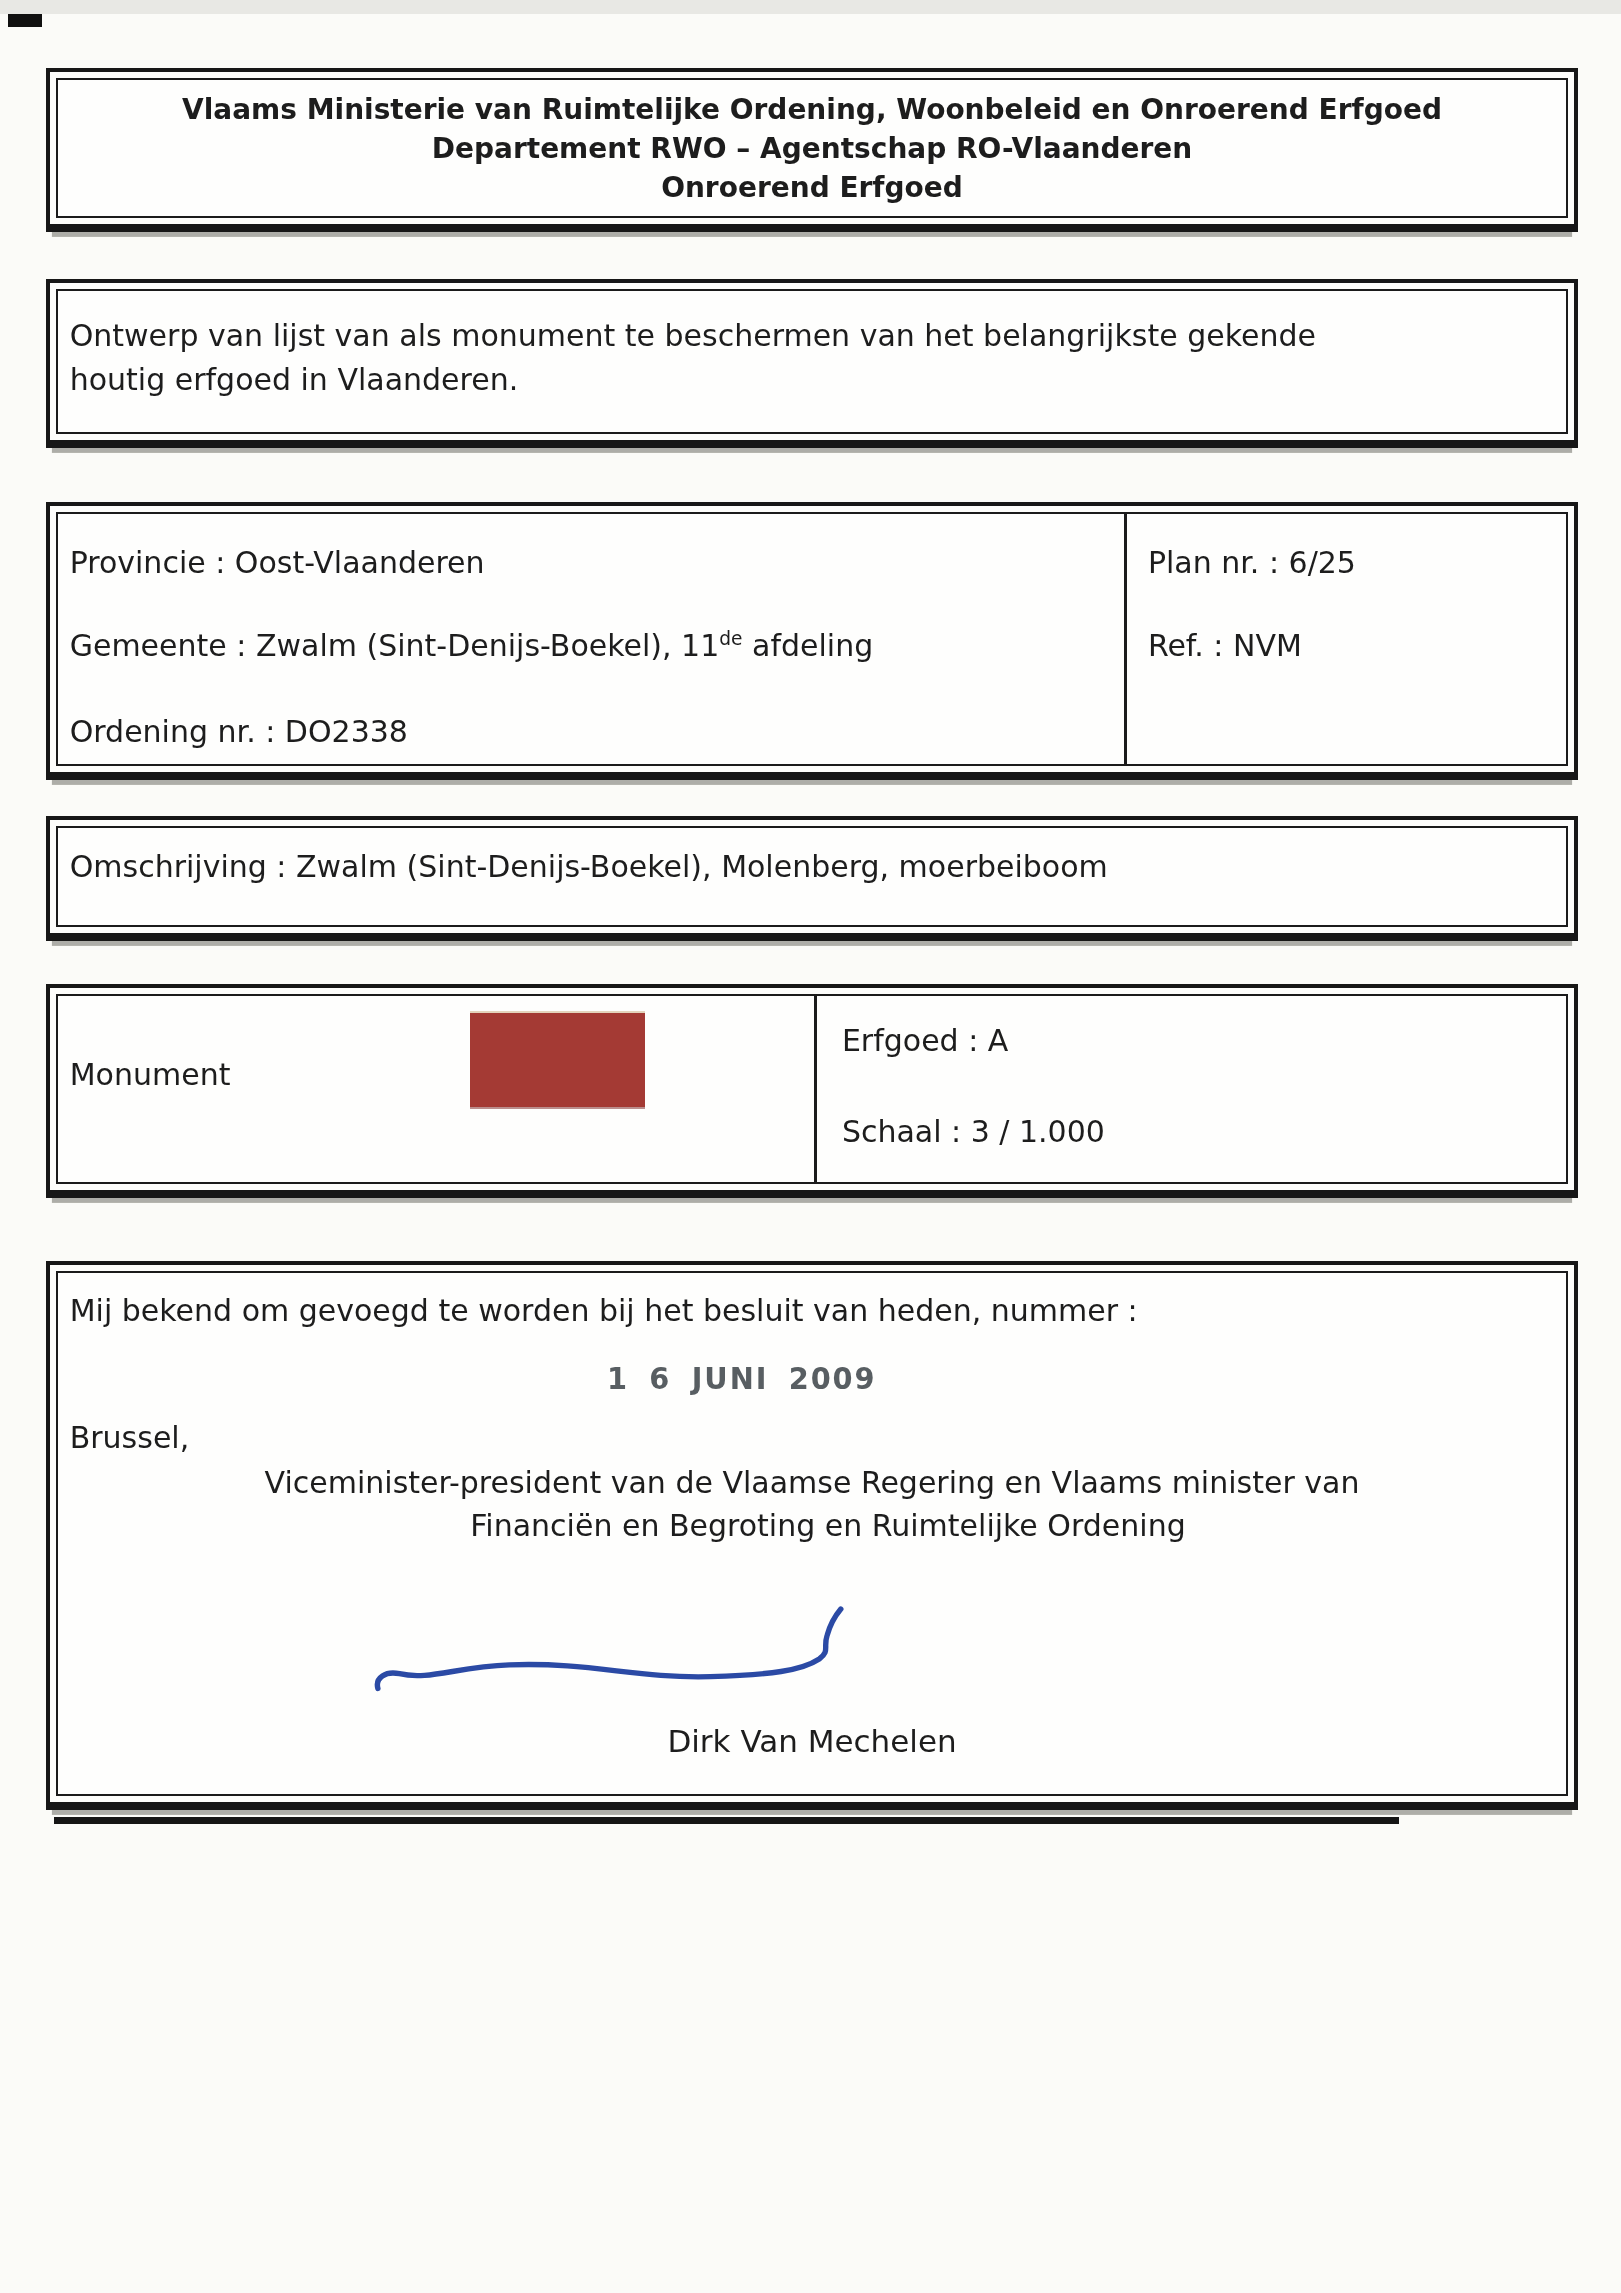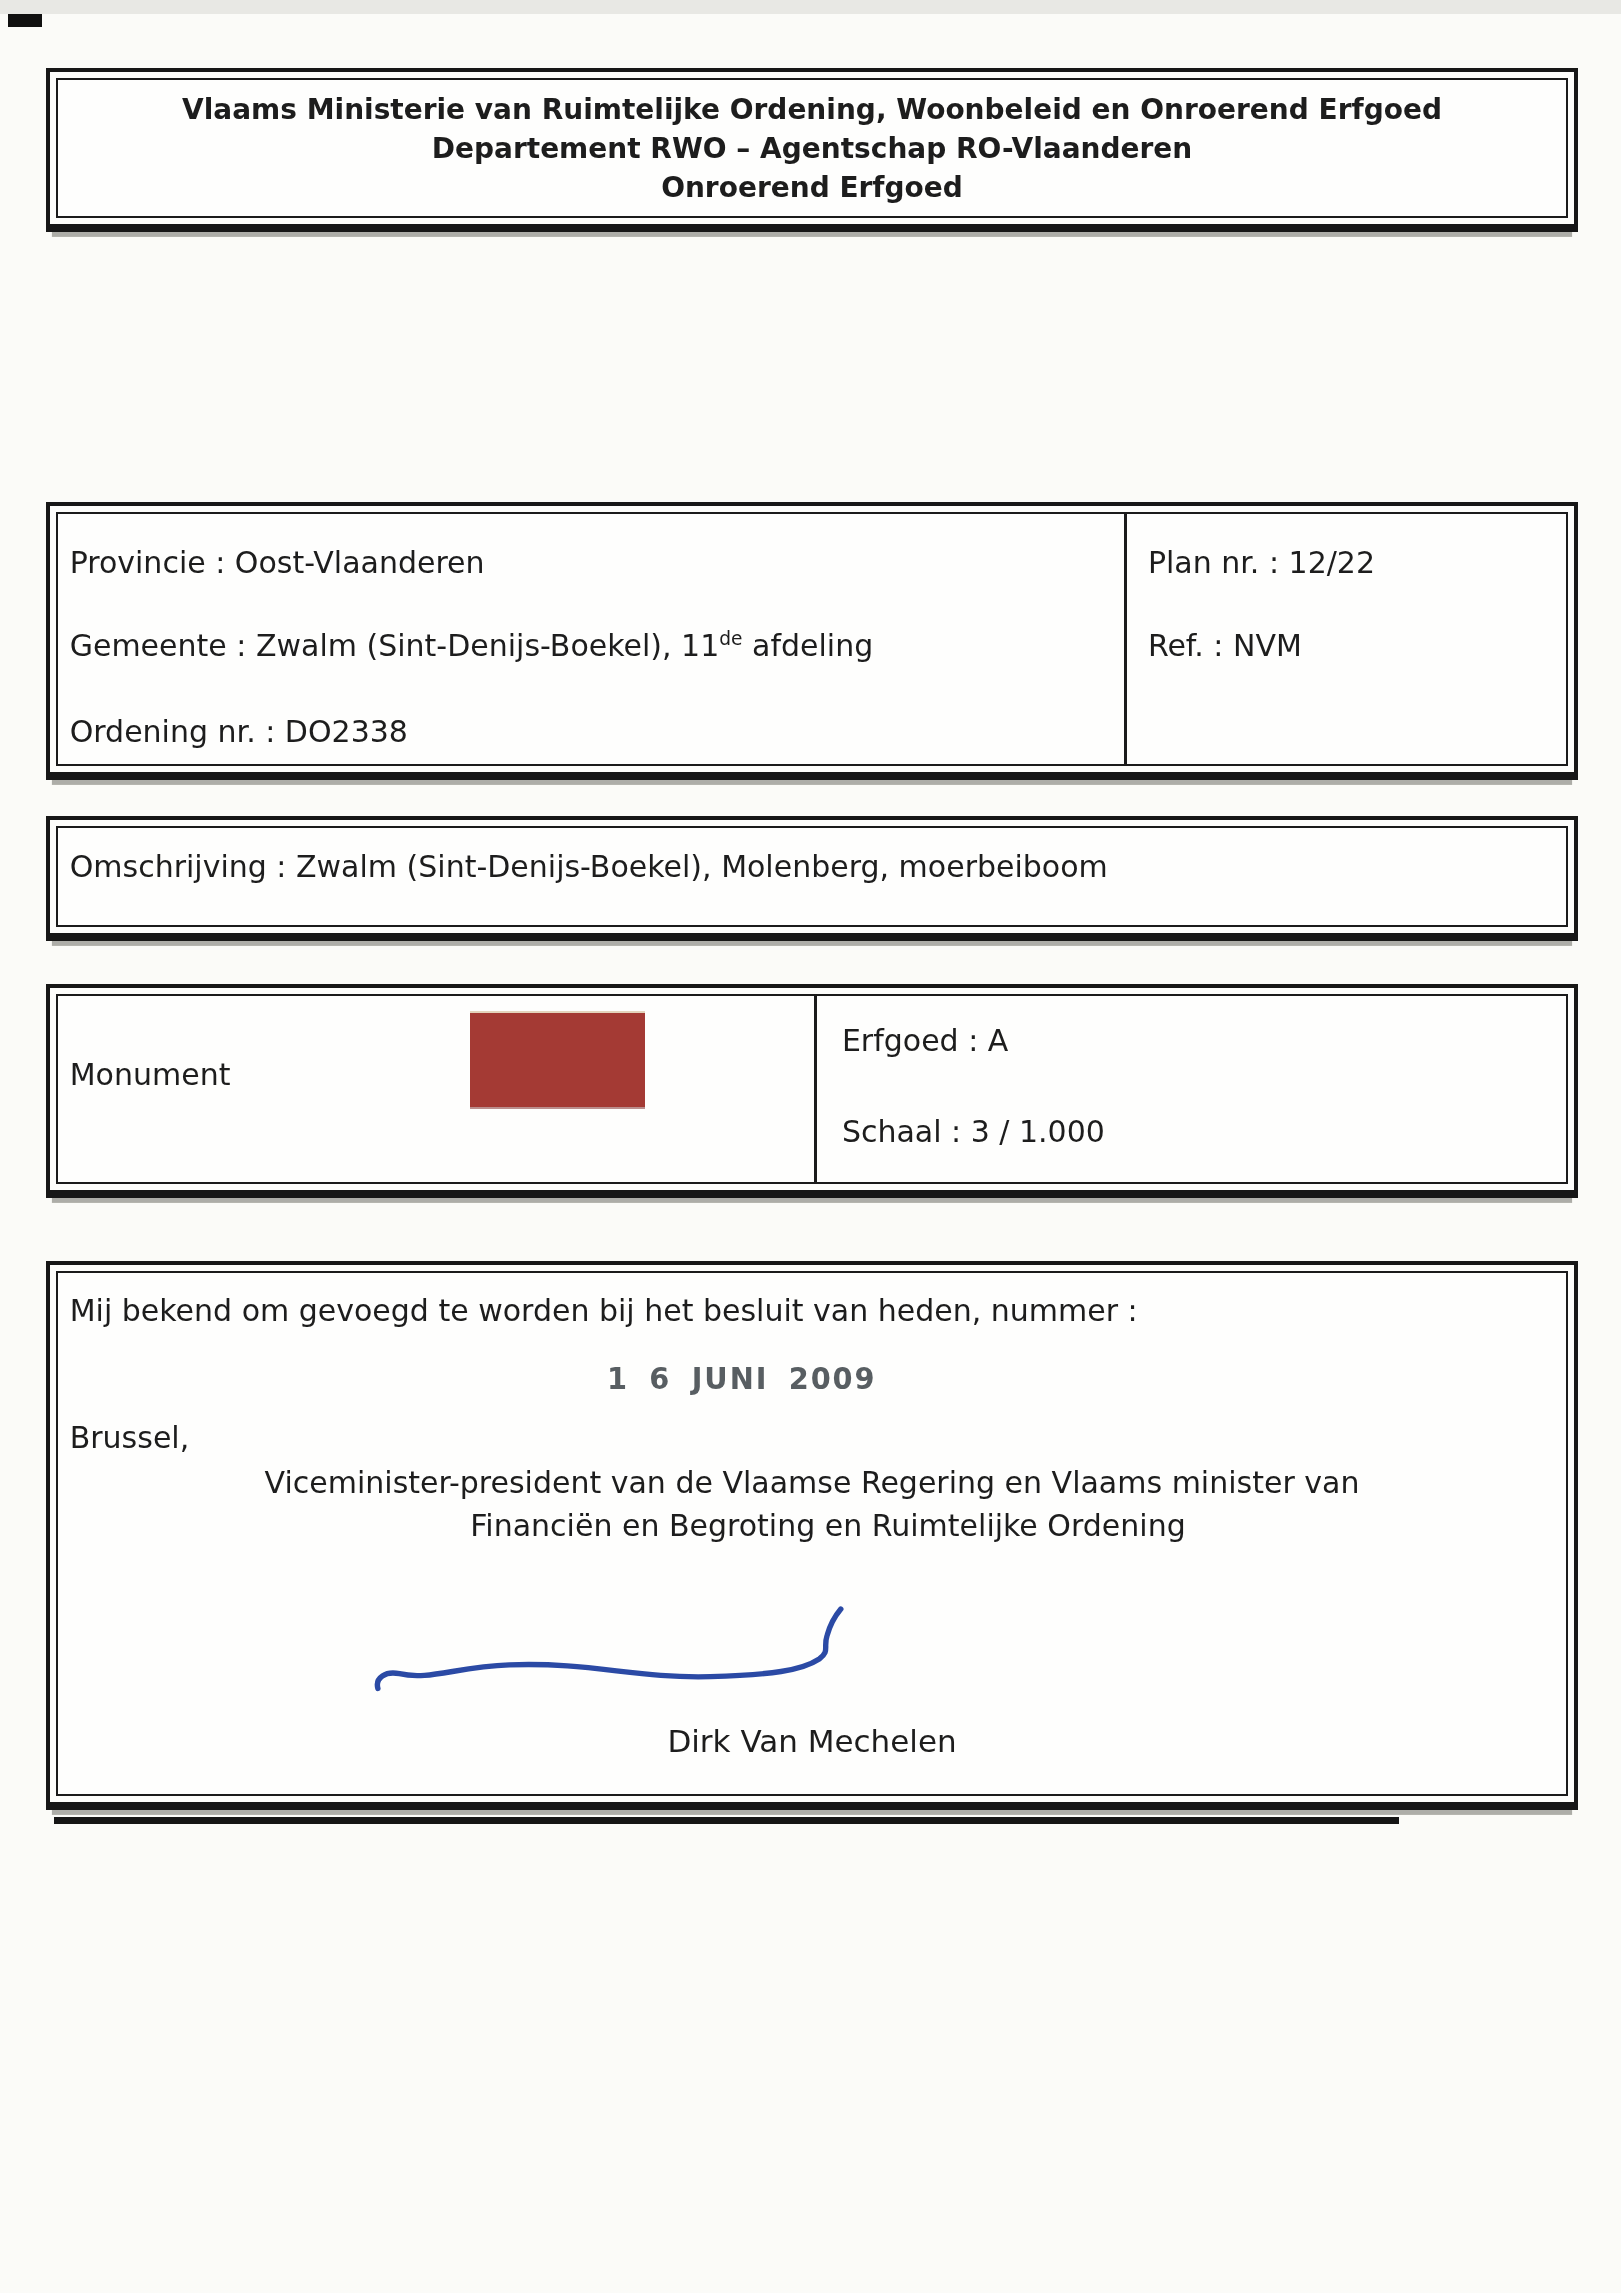--- a/index.html
+++ b/index.html
@@ -74,28 +74,34 @@
   <section class="dbox" style="top:54px;height:164px;">
     <div class="inner">
       <div class="header-stack">
         <div class="header-line">Vlaams Ministerie van Ruimtelijke Ordening, Woonbeleid en Onroerend Erfgoed</div>
         <div class="header-line">Departement RWO – Agentschap RO-Vlaanderen</div>
         <div class="header-line">Onroerend Erfgoed</div>
       </div>
     </div>
   </section>
 
+  <section class="dbox" style="top:265px;height:169px;">
+    <div class="inner">
+      <div class="abs txt" style="left:11.8px;top:23.5px;">Ontwerp van lijst van als monument te beschermen van het belangrijkste gekende</div>
+      <div class="abs txt" style="left:11.8px;top:67px;">houtig erfgoed in Vlaanderen.</div>
+    </div>
+  </section>
 
   <section class="dbox" style="top:488px;height:278px;">
     <div class="inner">
       <div class="vline" style="left:1066px;"></div>
       <div class="abs txt" style="left:11.8px;top:27.4px;">Provincie : Oost-Vlaanderen</div>
       <div class="abs txt" style="left:11.8px;top:110px;"><span>Gemeente : Zwalm (Sint-Denijs-Boekel), 11</span><sup class="ord">de</sup><span> afdeling</span></div>
       <div class="abs txt" style="left:11.8px;top:196px;">Ordening nr. : DO2338</div>
-      <div class="abs txt" style="left:1090px;top:27.4px;">Plan nr. : 12/22</div>
+      <div class="abs txt" style="left:1090px;top:27.4px;">Plan nr. : 6/25</div>
       <div class="abs txt" style="left:1090px;top:110px;">Ref. : NVM</div>
     </div>
   </section>
 
   <section class="dbox" style="top:802px;height:125px;">
     <div class="inner">
       <div class="abs txt" style="left:11.8px;top:17.6px;">Omschrijving : Zwalm (Sint-Denijs-Boekel), Molenberg, moerbeiboom</div>
     </div>
   </section>
 

